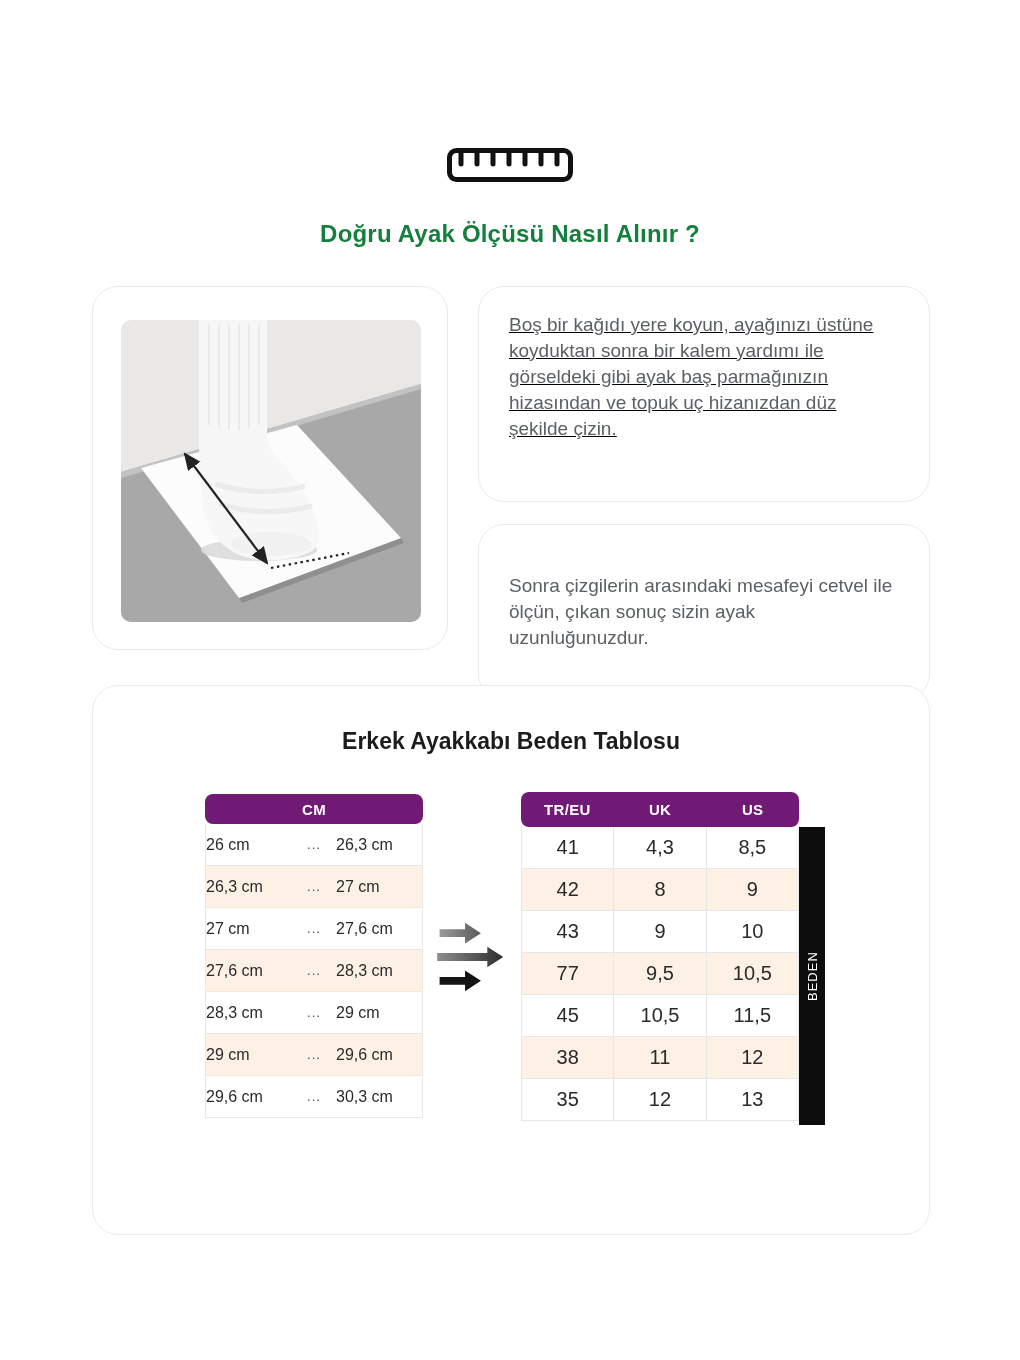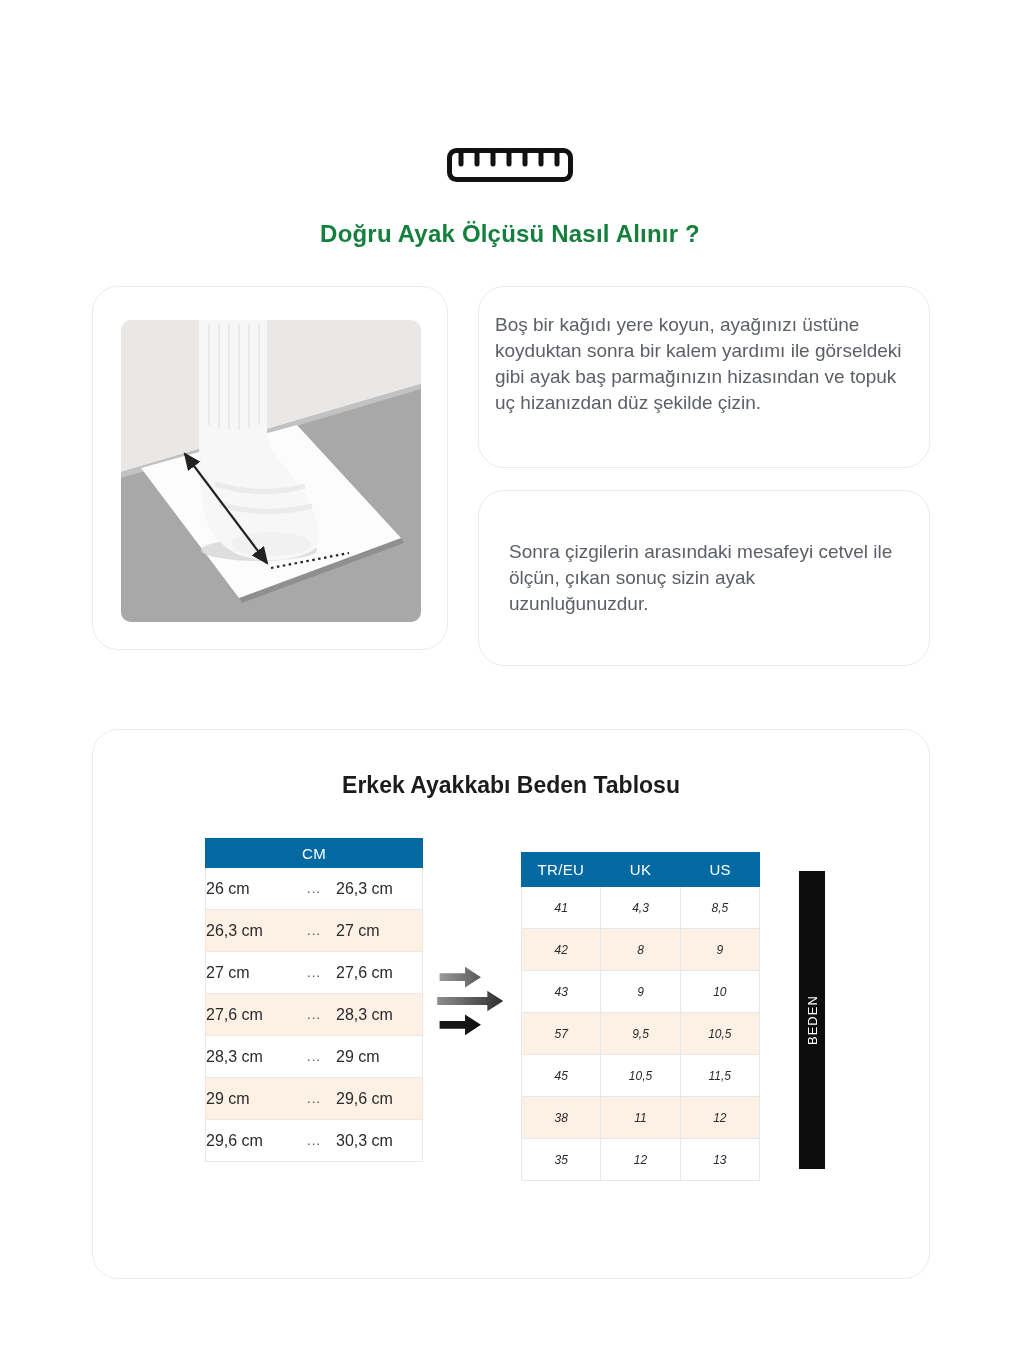--- a/index.html
+++ b/index.html
@@ -17,49 +17,49 @@
   .card{background:#fff;border:1px solid #ebebeb;border-radius:26px;box-sizing:border-box;}
 
   .howto-row{position:absolute;top:286px;left:92px;width:838px;display:flex;gap:30px;}
   .photo-card{width:356px;height:364px;padding:33px 28px 28px 28px;flex:none;}
   .photo{width:300px;height:302px;border-radius:10px;overflow:hidden;}
   .photo svg{display:block;}
 
   .howto-texts{display:flex;flex-direction:column;gap:22px;flex:1;}
   .text-card{width:452px;}
   .text-card p{margin:0;font-size:19px;line-height:26px;color:#5c6066;}
-  .step1{height:182px;padding:25px 16px;}
+  .step1{height:216px;padding:25px 30px;text-decoration:underline;}
   .step2{height:176px;padding:7px 30px;display:flex;align-items:center;}
 
   
-  .chart-card{position:absolute;top:685px;left:92px;width:838px;height:550px;margin-top:44px;}
+  .chart-card{position:absolute;top:685px;left:92px;width:838px;height:550px;}
   .chart-title{margin:42px 0 0 0;text-align:center;font-size:23px;font-weight:700;color:#1c1c1c;}
   .chart-body{position:relative;margin-top:37px;height:360px;}
 
-  .tbl-header{background:#0369a1;color:#ffffff;display:flex;align-items:center;justify-content:center;
-              font-size:15px;font-weight:400;letter-spacing:.3px;}
+  .tbl-header{background:#701a75;color:#ffffff;display:flex;align-items:center;justify-content:center;
+              font-size:15px;font-weight:700;letter-spacing:.3px;border-radius:8px;}
   .tbl-body > div:nth-child(even){background:#fcf1e4;}
 
   
   .cm-table{position:absolute;left:112px;top:2px;width:218px;}
   .cm-table .tbl-header{height:30px;}
   .cm-row{height:42px;display:flex;align-items:center;border:1px solid #e7e7e7;border-top:none;
           box-sizing:border-box;font-size:16px;color:#2a2a2a;}
   .cm-row .v{flex:1;text-align:left;}
   .cm-row .dots{width:44px;text-align:center;font-size:13px;color:#4a4a4a;letter-spacing:1px;}
   .tbl-body > div:nth-child(even).cm-row{border-color:#f3e6d6;}
 
   
   .arrows{position:absolute;left:340px;top:130px;width:80px;height:70px;}
 
   
-  .intl-table{position:absolute;left:428px;top:16px;width:239px;}
+  .intl-table{position:absolute;left:428px;top:0;width:278px;}
   .intl-table .tbl-header{height:35px;}
   .intl-table .tbl-header span{flex:1;text-align:center;}
-  .intl-row{height:42px;display:flex;box-sizing:border-box;font-size:12px;color:#2a2a2a;font-style:italic;}
+  .intl-row{height:42px;display:flex;box-sizing:border-box;font-size:20px;color:#2a2a2a;}
   .intl-row span{flex:1;display:flex;align-items:center;justify-content:center;
                  border-right:1px solid #e7e7e7;border-bottom:1px solid #e7e7e7;box-sizing:border-box;}
   .intl-row span:first-child{border-left:1px solid #e7e7e7;}
 
   
   .beden-bar{position:absolute;left:706px;top:35px;width:26px;height:298px;background:#0d0d0d;
              color:#ffffff;display:flex;align-items:center;justify-content:center;
              writing-mode:vertical-rl;transform:rotate(180deg);
              font-size:13px;letter-spacing:1px;}
 </style>
@@ -226,21 +226,21 @@
             <span>42</span>
               <span>8</span>
               <span>9</span>
           </div>
           <div class="intl-row">
             <span>43</span>
               <span>9</span>
               <span>10</span>
           </div>
           <div class="intl-row">
-            <span>57</span>
+            <span>77</span>
               <span>9,5</span>
               <span>10,5</span>
           </div>
           <div class="intl-row">
             <span>45</span>
               <span>10,5</span>
               <span>11,5</span>
           </div>
           <div class="intl-row">
             <span>38</span>

